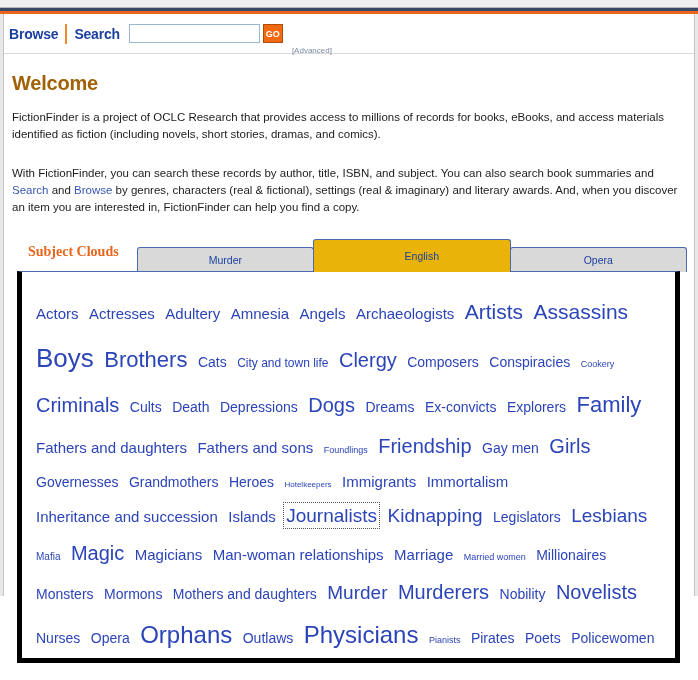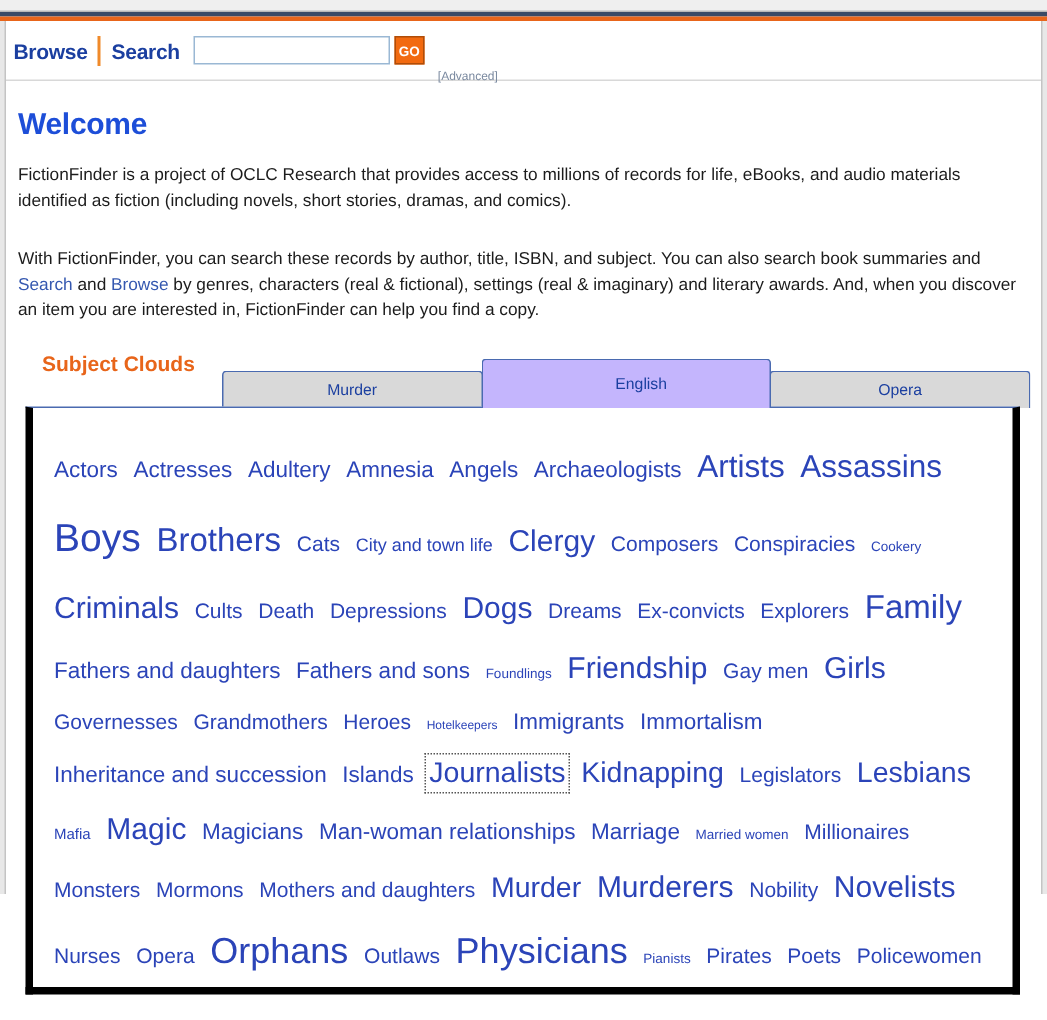--- a/index.html
+++ b/index.html
@@ -117,21 +117,21 @@
   }
 
   
   .content {
     padding: 10px 12px 0 12px;
   }
   h1.welcome {
     margin: 8px 0 14px 0;
     font-size: 20px;
     font-weight: bold;
-    color: #1d4ed8;
+    color: #a16207;
     letter-spacing: -0.2px;
   }
   p.intro {
     margin: 0 0 14px 0;
     font-size: 11.5px;
     line-height: 17px;
     color: #1c1c1c;
   }
   p.intro.second { margin-top: 22px; }
   .inline-link {
@@ -146,40 +146,41 @@
     align-items: flex-end;
     height: 38px;
     margin-top: 18px;
     padding-left: 6px;
     box-sizing: border-box;
   }
   .subject-clouds-label {
     color: #e8651a;
     font-size: 14px;
     font-weight: bold;
-    padding: 0 18px 22px 10px;
+    padding: 0 18px 12px 10px;
     white-space: nowrap;
+    font-family: Liberation Serif, serif;
   }
   .tab {
     flex: 1;
     text-align: center;
     font-size: 10.5px;
     color: #1b3fa0;
     background: #d9d9d9;
     border: 1px solid #4a6ab0;
     border-bottom: none;
     border-radius: 3px 3px 0 0;
     height: 25px;
     line-height: 25px;
     margin-right: -1px;
     cursor: pointer;
     box-sizing: border-box;
   }
   .tab.active {
-    background: #c4b5fd;
+    background: #eab308;
     height: 33px;
     line-height: 33px;
     position: relative;
     z-index: 3;
     padding-left: 20px;
   }
 
   
   .cloud-panel {
     margin: 0 6px 0 5px;
@@ -226,21 +227,21 @@
     <div class="nav-sep"></div>
     <a class="nav-link">Search</a>
     <input class="search-input" type="text" value="" placeholder="" style="">
     <div class="go-button">GO</div>
     <span class="advanced-link">[Advanced]</span>
   </div>
 
   <div class="content">
     <h1 class="welcome">Welcome</h1>
 
-    <p class="intro">FictionFinder is a project of OCLC Research that provides access to millions of records for life, eBooks, and audio materials identified as fiction (including novels, short stories, dramas, and comics).</p>
+    <p class="intro">FictionFinder is a project of OCLC Research that provides access to millions of records for books, eBooks, and access materials identified as fiction (including novels, short stories, dramas, and comics).</p>
 
     <p class="intro second"><span>With FictionFinder, you can search these records by author, title, ISBN, and subject. You can also search book summaries and </span><a class="inline-link">Search</a><span> and </span><a class="inline-link">Browse</a><span> by genres, characters (real &amp; fictional), settings (real &amp; imaginary) and literary awards. And, when you discover an item you are interested in, FictionFinder can help you find a copy.</span></p>
 
     <div class="tabs-row">
       <div class="subject-clouds-label">Subject Clouds</div>
       <div id="tabs-container" style="display:flex;flex:1;align-items:flex-end;">
           <div class="tab">Murder</div>
           <div class="tab active">English</div>
           <div class="tab">Opera</div>
         </div>

